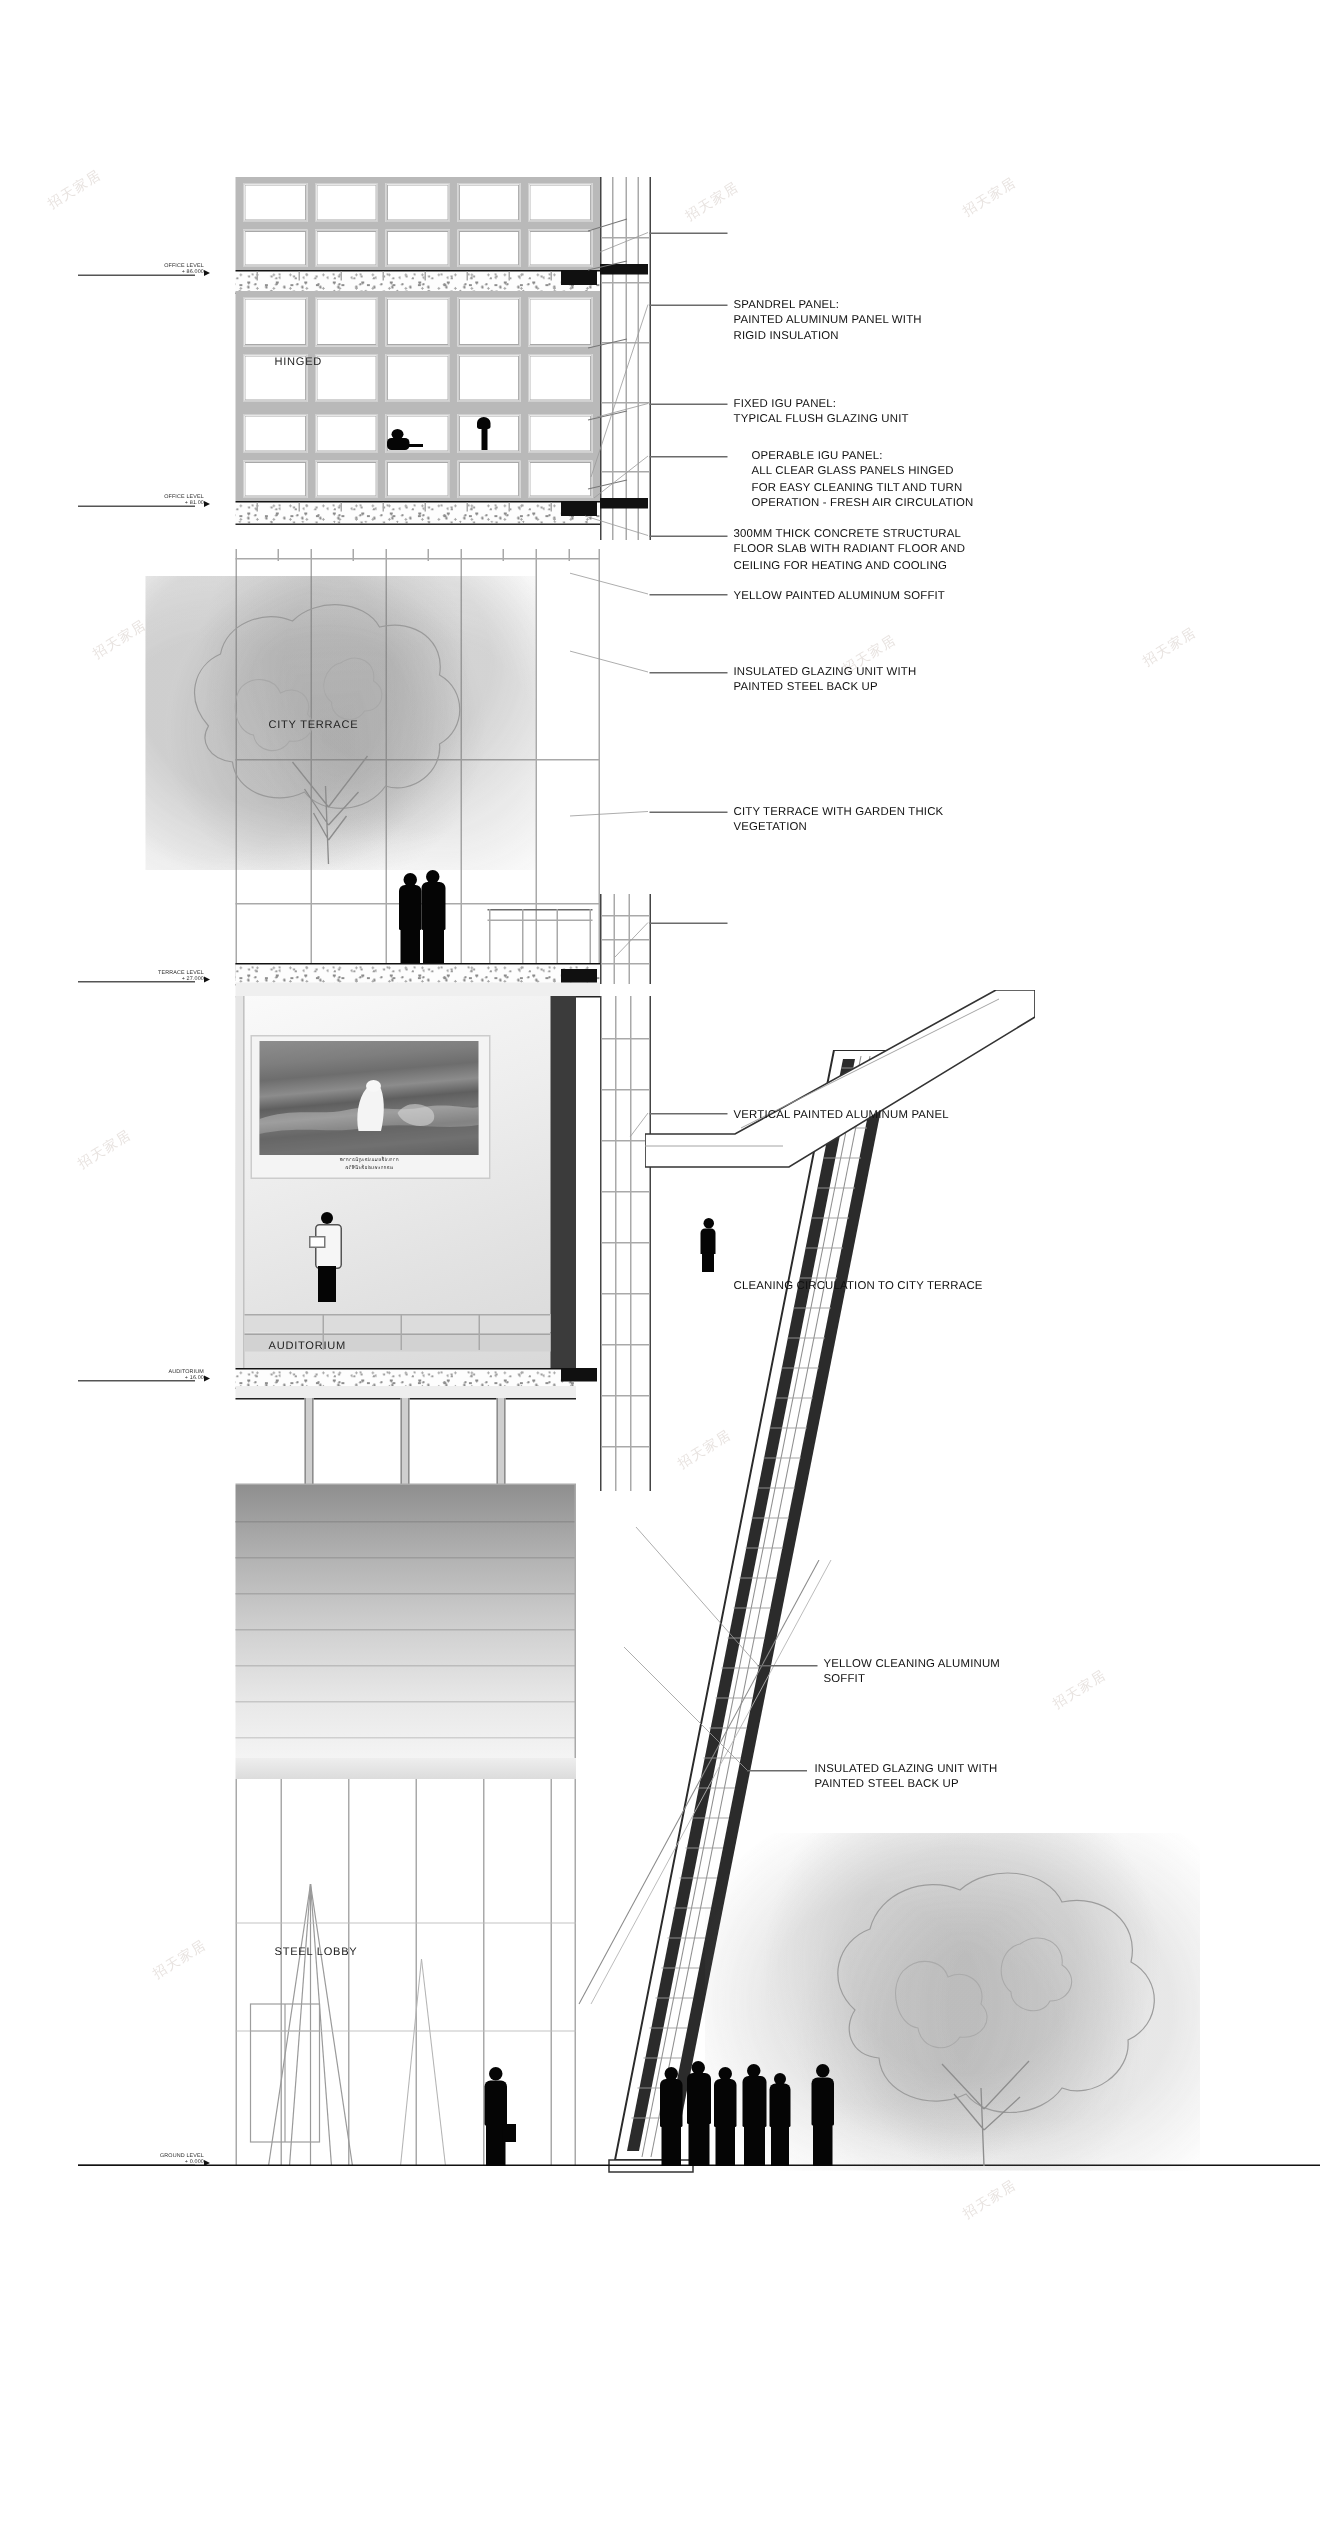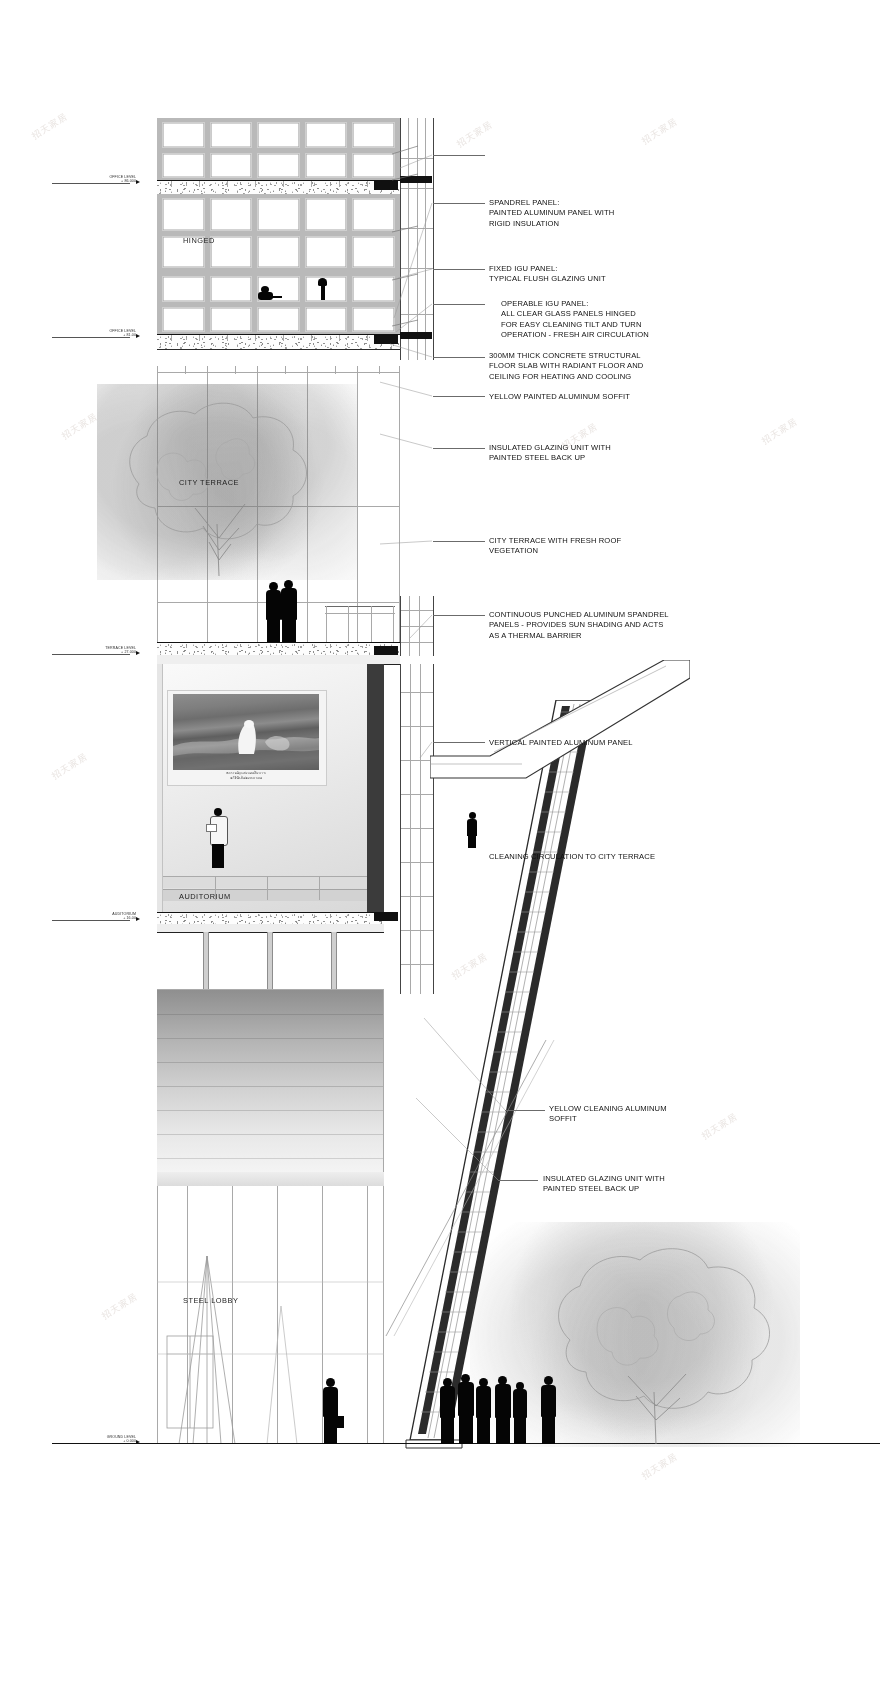--- a/index.html
+++ b/index.html
@@ -556,27 +556,24 @@
 CEILING FOR HEATING AND COOLING</div>
 
   <div class="leader" style="left:433px;top:396px;width:52px;"></div>
   <div class="note" style="left:489px;top:392px;width:205px;">YELLOW PAINTED ALUMINUM SOFFIT</div>
 
   <div class="leader" style="left:433px;top:448px;width:52px;"></div>
   <div class="note" style="left:489px;top:443px;width:200px;">INSULATED GLAZING UNIT WITH
 PAINTED STEEL BACK UP</div>
 
   <div class="leader" style="left:433px;top:541px;width:52px;"></div>
-  <div class="note" style="left:489px;top:536px;width:200px;">CITY TERRACE WITH FRESH ROOF
+  <div class="note" style="left:489px;top:536px;width:200px;">CITY TERRACE WITH GARDEN THICK
 VEGETATION</div>
 
   <div class="leader" style="left:433px;top:615px;width:52px;"></div>
-  <div class="note" style="left:489px;top:610px;width:215px;">CONTINUOUS PUNCHED ALUMINUM SPANDREL
-PANELS - PROVIDES SUN SHADING AND ACTS
-AS A THERMAL BARRIER</div>
 
   <div class="leader" style="left:433px;top:742px;width:52px;"></div>
   <div class="note" style="left:489px;top:738px;width:205px;">VERTICAL PAINTED ALUMINUM PANEL</div>
 
   <div class="note" style="left:489px;top:852px;width:215px;">CLEANING CIRCULATION TO CITY TERRACE</div>
 
   <div class="leader" style="left:505px;top:1110px;width:40px;"></div>
   <div class="note" style="left:549px;top:1104px;width:200px;">YELLOW CLEANING ALUMINUM
 SOFFIT</div>
 

